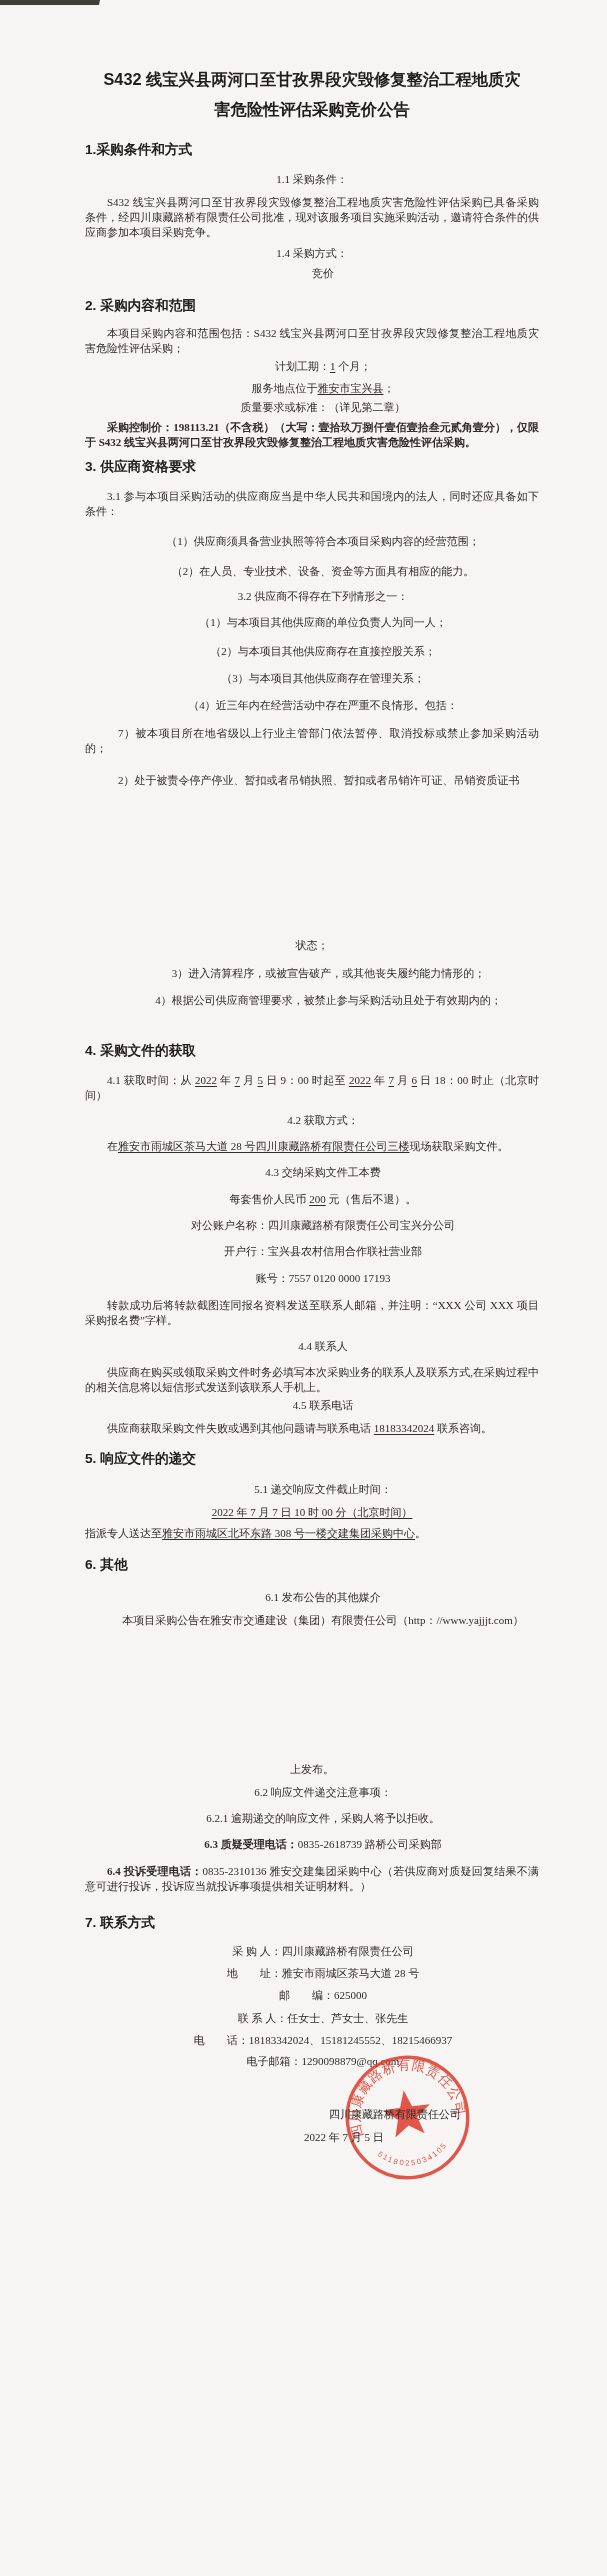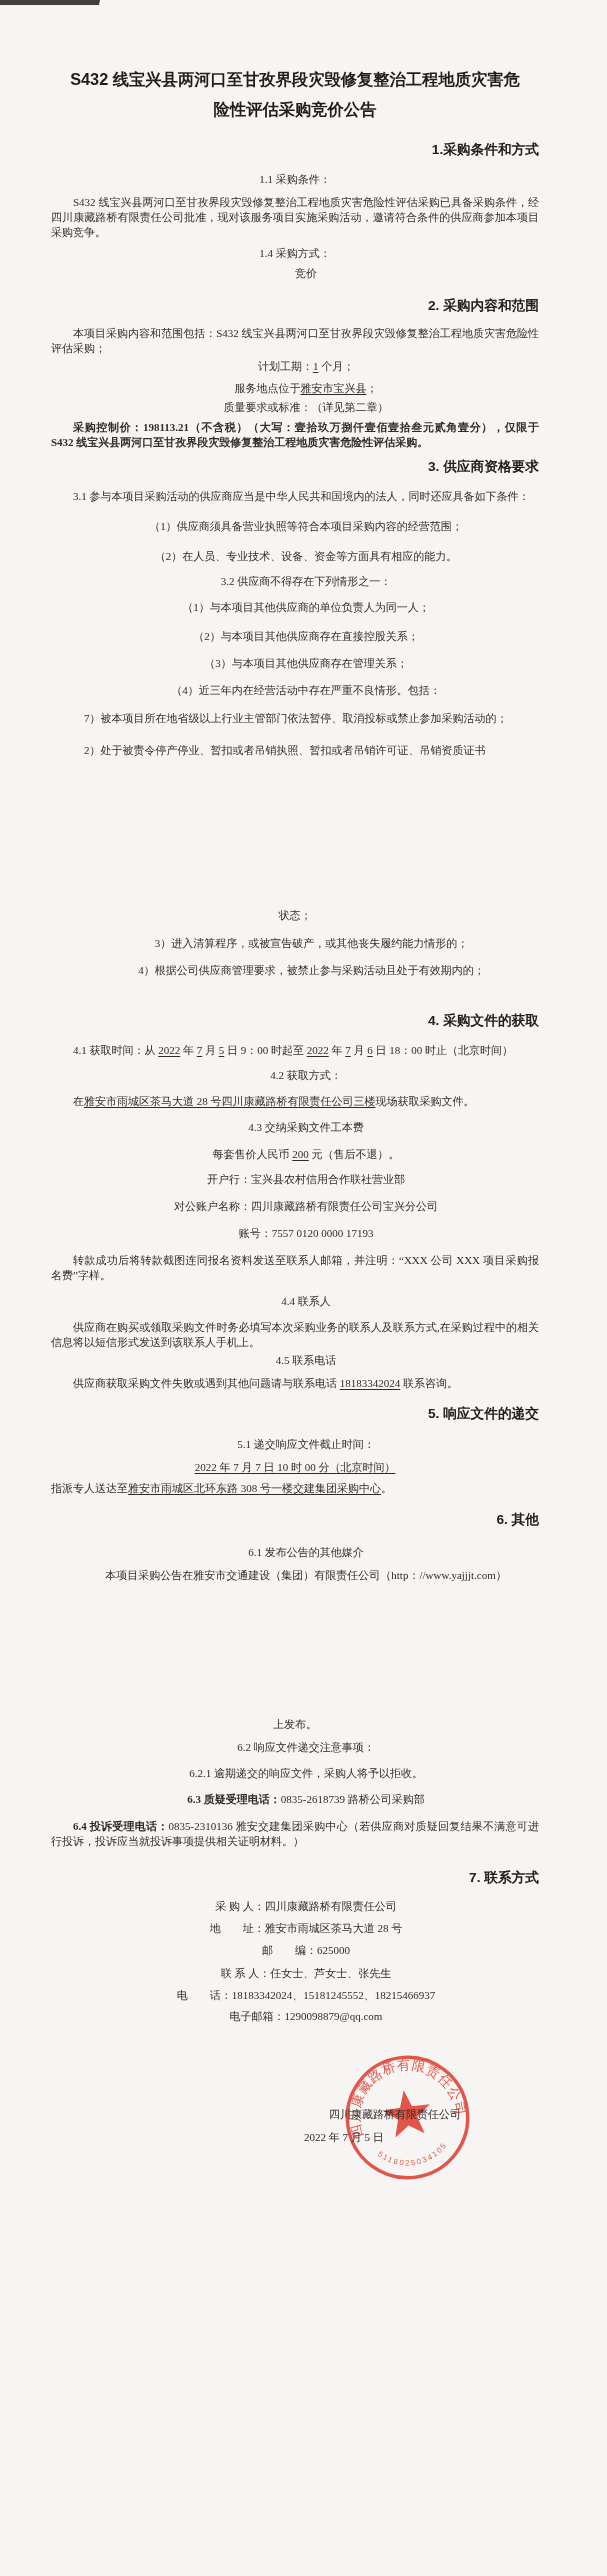--- a/index.html
+++ b/index.html
@@ -11,31 +11,31 @@
     overflow:hidden;
     color:#2f2c2a;
     font-family:"Liberation Serif","DejaVu Serif",serif;
   }
   .scan-edge-top{
     position:absolute;left:0;top:0;width:100px;height:5.3px;
     background:#413f3c;transform:skewX(-12deg);transform-origin:left top;
   }
   .content{
     position:relative;
-    padding:64px 68px 0 51px;
+    padding:64px 68px 0 85px;
   }
   .t{
     font-family:"Liberation Sans","DejaVu Sans",sans-serif;
     font-weight:bold;font-size:16.3px;line-height:30px;
     text-align:center;color:#201e1c;
     margin:0 13.7px;
   }
   .h{
     font-family:"Liberation Sans","DejaVu Sans",sans-serif;
-    font-weight:bold;font-size:13.7px;line-height:18px;color:#23211f;text-align:right;
+    font-weight:bold;font-size:13.7px;line-height:18px;color:#23211f;
   }
   .p{
     font-size:11px;line-height:15px;text-align:center;
   }
   .j{text-align:justify;}
   .i2{text-indent:2em;}
   .i3{text-indent:3em;}
   .bd{font-weight:bold;}
   .u{text-decoration:underline;text-underline-offset:2.3px;}
   .m4{margin-top:3px}.m5{margin-top:7px}.m6{margin-top:4.6px}.m7{margin-top:5.3px}
@@ -96,22 +96,22 @@
     <div class="p m198">状态；</div>
     <div class="p i3 m17">3）进入清算程序，或被宣告破产，或其他丧失履约能力情形的；</div>
     <div class="p i3 m15">4）根据公司供应商管理要求，被禁止参与采购活动且处于有效期内的；</div>
 
     <div class="h m45">4. 采购文件的获取</div>
     <div class="p j i2 m18"><span>4.1 获取时间：从 </span><span class="u">2022</span><span> 年 </span><span class="u">7</span><span> 月 </span><span class="u">5</span><span> 日 9：00 时起至 </span><span class="u">2022</span><span> 年 </span><span class="u">7</span><span> 月 </span><span class="u">6</span><span> 日 18：00 时止（北京时间）</span></div>
     <div class="p i2 m13">4.2 获取方式：</div>
     <div class="p j i2 m14"><span>在</span><span class="u">雅安市雨城区茶马大道 28 号四川康藏路桥有限责任公司三楼</span><span>现场获取采购文件。</span></div>
     <div class="p i2 m15">4.3 交纳采购文件工本费</div>
     <div class="p i2 m15"><span>每套售价人民币 </span><span class="u">200</span><span> 元（售后不退）。</span></div>
+    <div class="p i2 m15">对公账户名称：四川康藏路桥有限责任公司宝兴分公司</div>
     <div class="p i2 m14">开户行：宝兴县农村信用合作联社营业部</div>
-    <div class="p i2 m15">对公账户名称：四川康藏路桥有限责任公司宝兴分公司</div>
     <div class="p i2 m16">账号：7557 0120 0000 17193</div>
     <div class="p j i2 m16">转款成功后将转款截图连同报名资料发送至联系人邮箱，并注明：“XXX 公司 XXX 项目采购报名费”字样。</div>
     <div class="p i2 m15">4.4 联系人</div>
     <div class="p j i2 m14">供应商在购买或领取采购文件时务必填写本次采购业务的联系人及联系方式,在采购过程中的相关信息将以短信形式发送到该联系人手机上。</div>
     <div class="p i2 m4">4.5 联系电话</div>
     <div class="p j i2 m11"><span>供应商获取采购文件失败或遇到其他问题请与联系电话 </span><span class="u">18183342024</span><span> 联系咨询。</span></div>
 
     <div class="h m18">5. 响应文件的递交</div>
     <div class="p i2 m19">5.1 递交响应文件截止时间：</div>
     <div class="p m10"><span class="u">2022 年 7 月 7 日 10 时 00 分（北京时间）</span></div>

